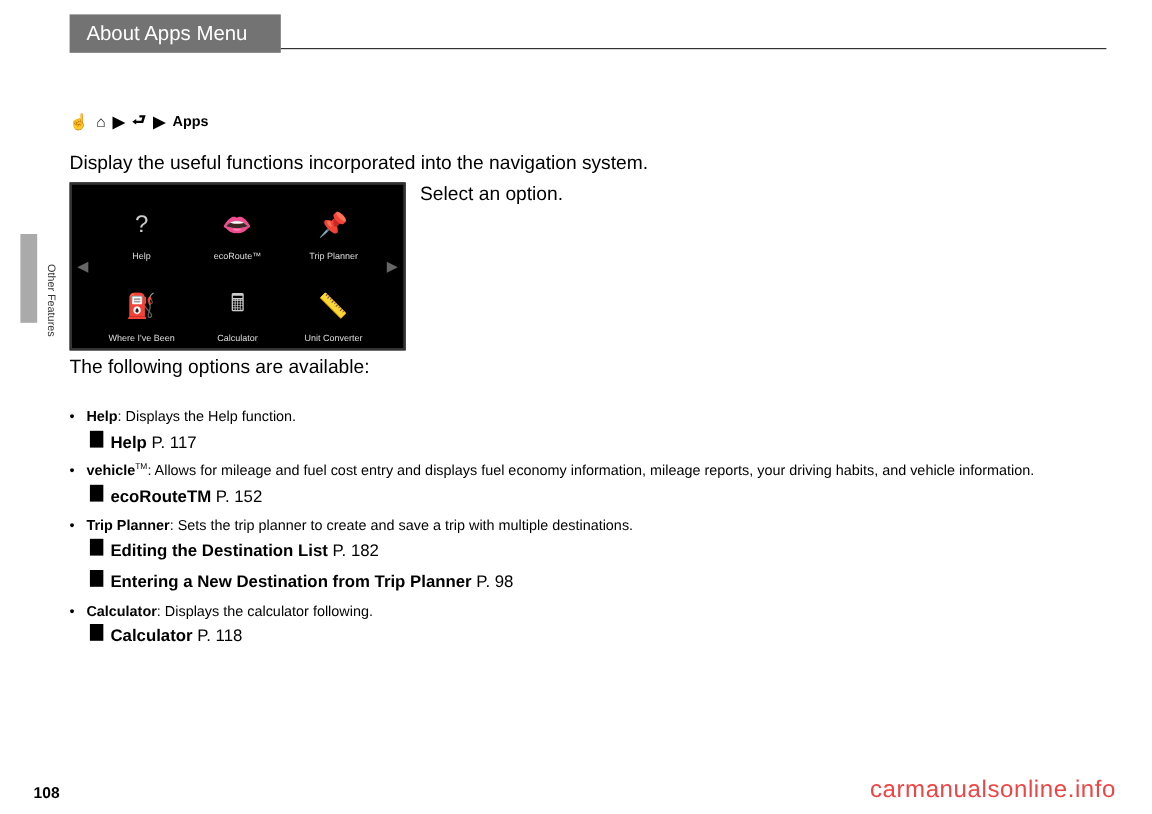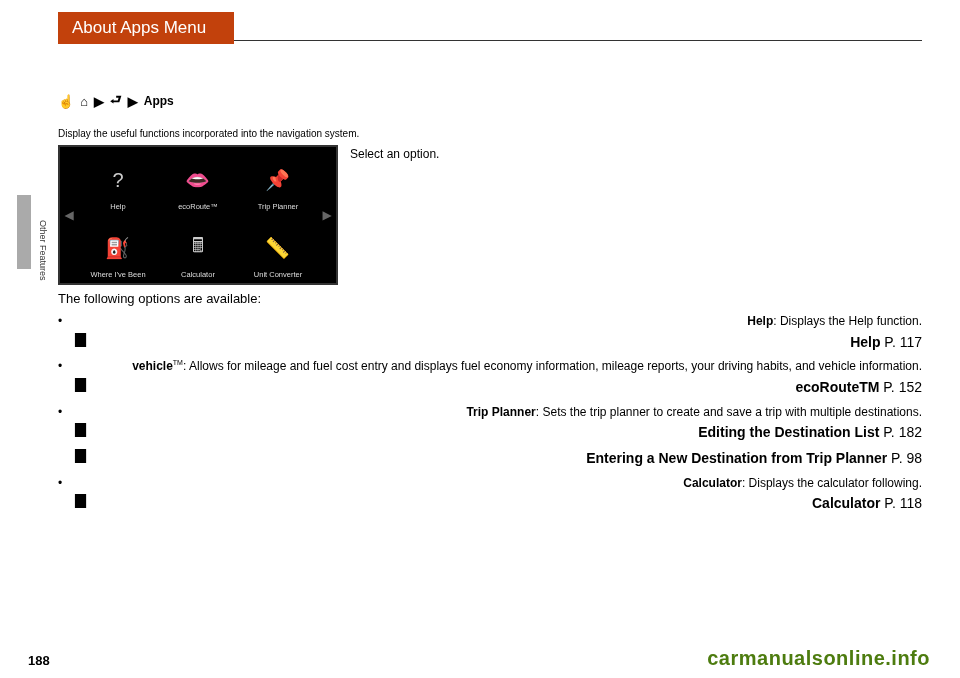--- a/index.html
+++ b/index.html
@@ -18,21 +18,21 @@
     .header-bar {
       position: absolute;
       top: 12px;
       left: 58px;
       right: 38px;
       height: 32px;
       display: flex;
       align-items: stretch;
     }
     .header-title-box {
-      background: #c2410c;
+      background: #737373;
       color: #fff;
       padding: 6px 28px 6px 14px;
       font-size: 17px;
       font-weight: 400;
       display: flex;
       align-items: center;
     }
     .header-line {
       flex: 1;
       border-bottom: 1px solid #333;
@@ -78,21 +78,21 @@
       font-weight: bold;
       display: flex;
       align-items: center;
       gap: 6px;
       margin-bottom: 16px;
     }
     .breadcrumb .icon {
       font-size: 13px;
     }
     .intro-line {
-      font-size: 10px;
+      font-size: 16px;
       margin-bottom: 6px;
     }
     .body-row {
       display: flex;
       gap: 12px;
       margin-bottom: 6px;
     }
     .screenshot-box {
       width: 280px;
       height: 140px;
@@ -128,31 +128,30 @@
       align-items: center;
       justify-content: center;
       font-size: 20px;
       color: #ccc;
     }
     .app-cell .lab {
       font-size: 7.5px;
       color: #ddd;
     }
     .instruction {
-      font-size: 12px;
+      font-size: 16px;
       padding-top: 2px;
     }
     .options-intro {
-      font-size: 13px;
-      margin-bottom: 6px;
+      font-size: 16px;
+      margin-bottom: 22px;
     }
     ul.options {
       list-style: none;
       padding-left: 0;
-      text-align: right;
     }
     ul.options > li {
       font-size: 12px;
       line-height: 1.55;
       margin-bottom: 3px;
       position: relative;
       padding-left: 14px;
     }
     ul.options > li::before {
       content: "•";
@@ -202,22 +201,22 @@
       bottom: 10px;
       left: 28px;
       font-size: 13px;
       font-weight: bold;
     }
     .watermark {
       position: absolute;
       bottom: 8px;
       right: 30px;
       font-size: 20px;
-      color: #4d7c0f;
-      font-weight: 700;
+      color: #ef4444;
+      font-weight: 400;
       letter-spacing: 0.5px;
     }
   </style>
 </head>
 <body>
 
 <div class="header-bar">
   <div class="header-title-box">About Apps Menu</div>
   <div class="header-line"></div>
 </div>
@@ -287,14 +286,14 @@
       <span class="xref"><span class="xref-arrow"></span><span class="xref-text">Entering a New Destination from Trip Planner</span> <span class="xref-page">P. 98</span></span>
     </li>
     <li>
       <span class="opt-title">Calculator</span><span>: Displays the calculator following.</span>
       <span class="xref"><span class="xref-arrow"></span><span class="xref-text">Calculator</span> <span class="xref-page">P. 118</span></span>
     </li>
   </ul>
 
 </div>
 
-<div class="page-number">188</div>
+<div class="page-number">108</div>
 <div class="watermark">carmanualsonline.info</div>
 
 </body></html>

